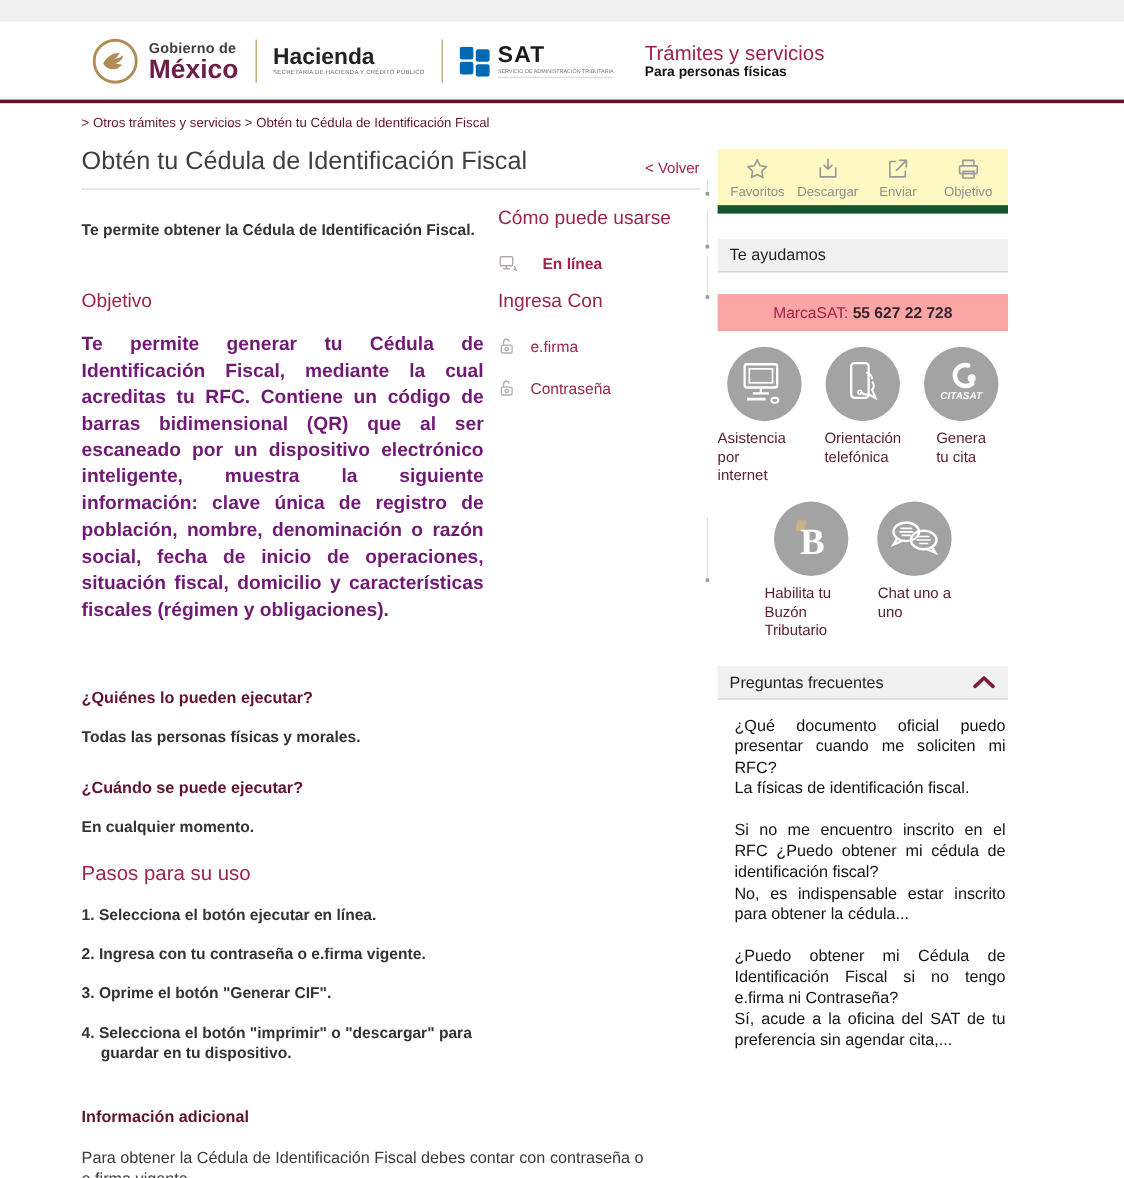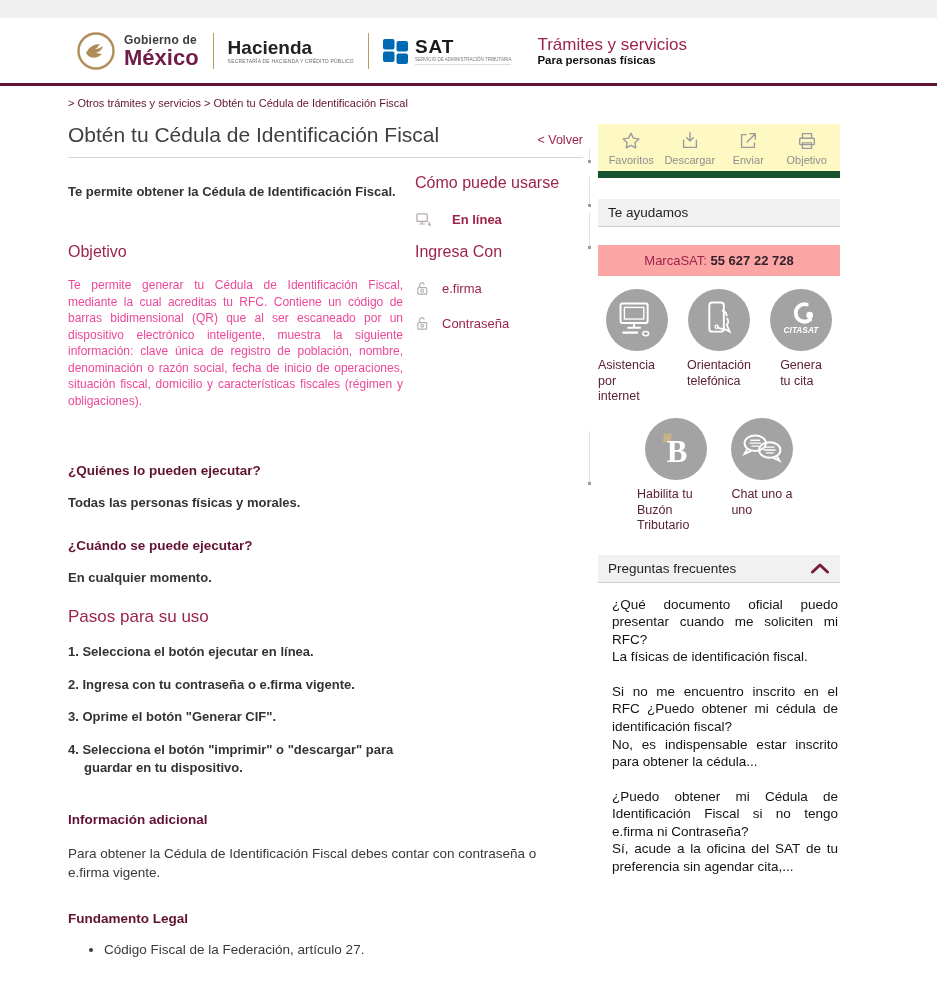--- a/index.html
+++ b/index.html
@@ -37,21 +37,21 @@
   .title-row{display:flex;justify-content:space-between;align-items:flex-end;margin-top:8px;}
   .page-title{font-size:21px;font-weight:400;color:#3f3f3f;margin:0;}
   .volver{font-size:12.5px;color:#9d2449;text-decoration:none;cursor:pointer;}
   .title-divider{border-bottom:1px solid #d6d6d6;margin-top:10px;}
   .top-cols{display:flex;}
   .intro-col{width:335px;flex:0 0 335px;}
   .usage-col{margin-left:auto;width:168px;}
   .intro{font-size:13px;font-weight:700;color:#333;margin:26px 0 0 0;}
   .h-wine{font-size:16px;font-weight:400;color:#9d2449;margin:44px 0 0 0;}
   .usage-col .h-wine{margin:16px 0 0 0;}
-  .body-bold{font-size:12px;font-weight:400;color:#ec4899;line-height:1.38;margin:16px 0 0 0;}
+  .body-bold{font-size:16px;font-weight:700;color:#701a75;line-height:1.38;margin:16px 0 0 0;}
   .just{text-align:justify;}
   .usage-item{display:flex;align-items:center;gap:12px;margin-top:20px;cursor:pointer;}
   .usage-link{font-size:13px;color:#9d2449;text-decoration:none;}
   .usage-link.bold{font-weight:700;margin-left:8px;}
   .h-small{font-size:13.5px;font-weight:700;color:#611232;margin:54px 0 0 0;}
   .h-small.tight{margin-top:28px;}
   .answer{font-size:13px;font-weight:700;color:#333;margin:17px 0 0 0;}
   .h-pasos{font-size:17px;font-weight:400;color:#9d2449;margin:22px 0 0 0;}
   .steps{margin-top:16px;}
   .step{font-size:13px;font-weight:700;color:#333;line-height:1.35;padding-left:16px;text-indent:-16px;margin-bottom:15px;width:360px;}

